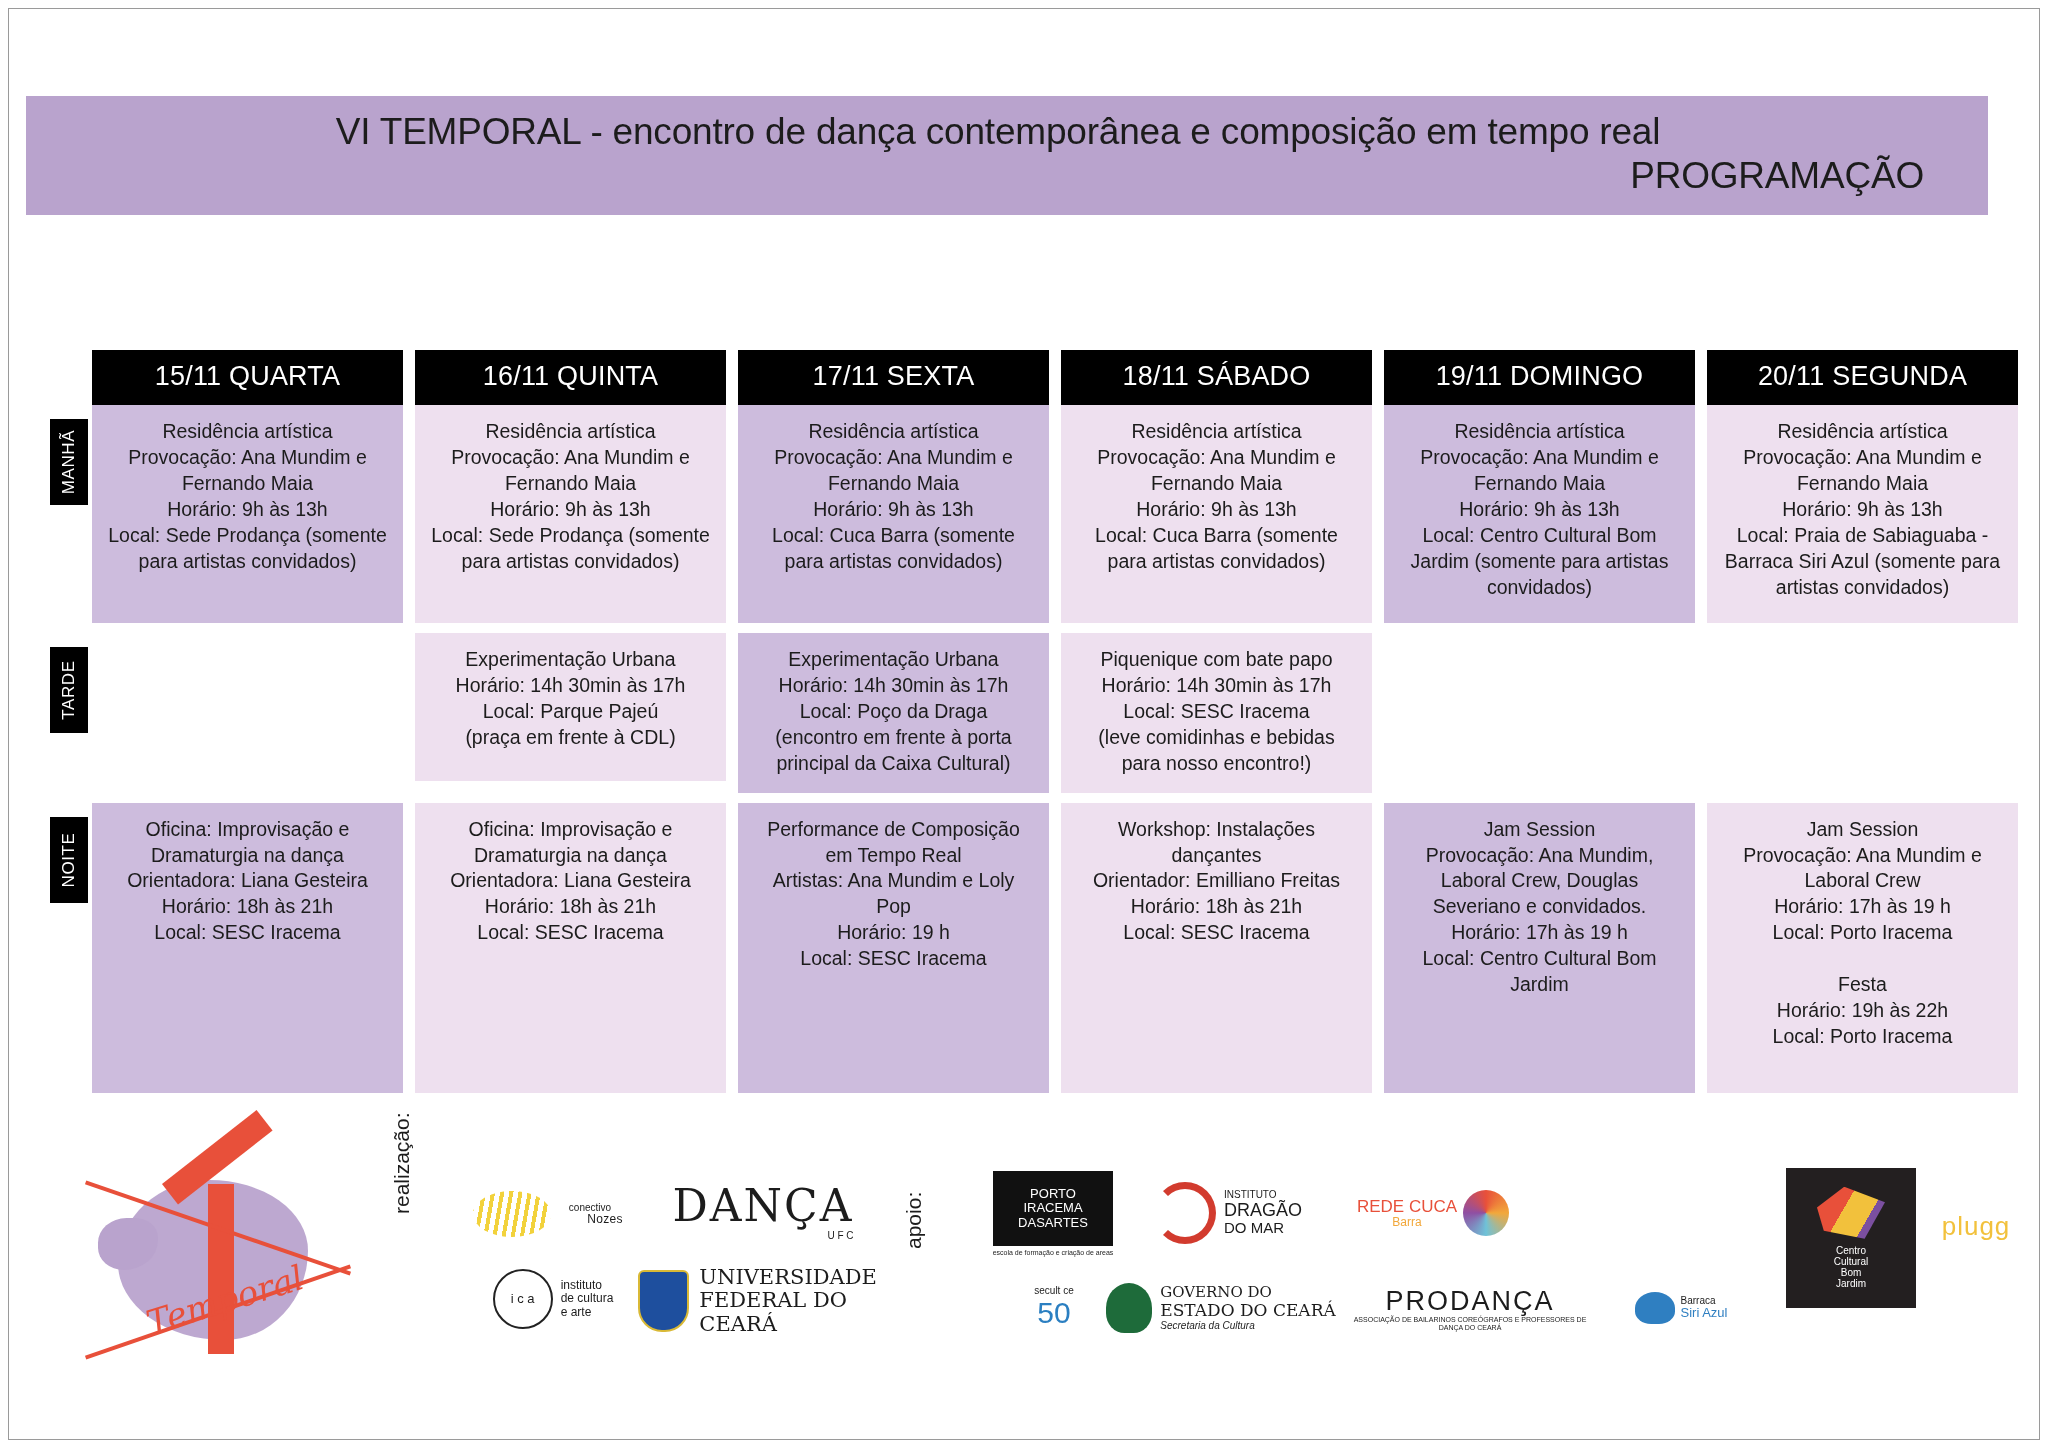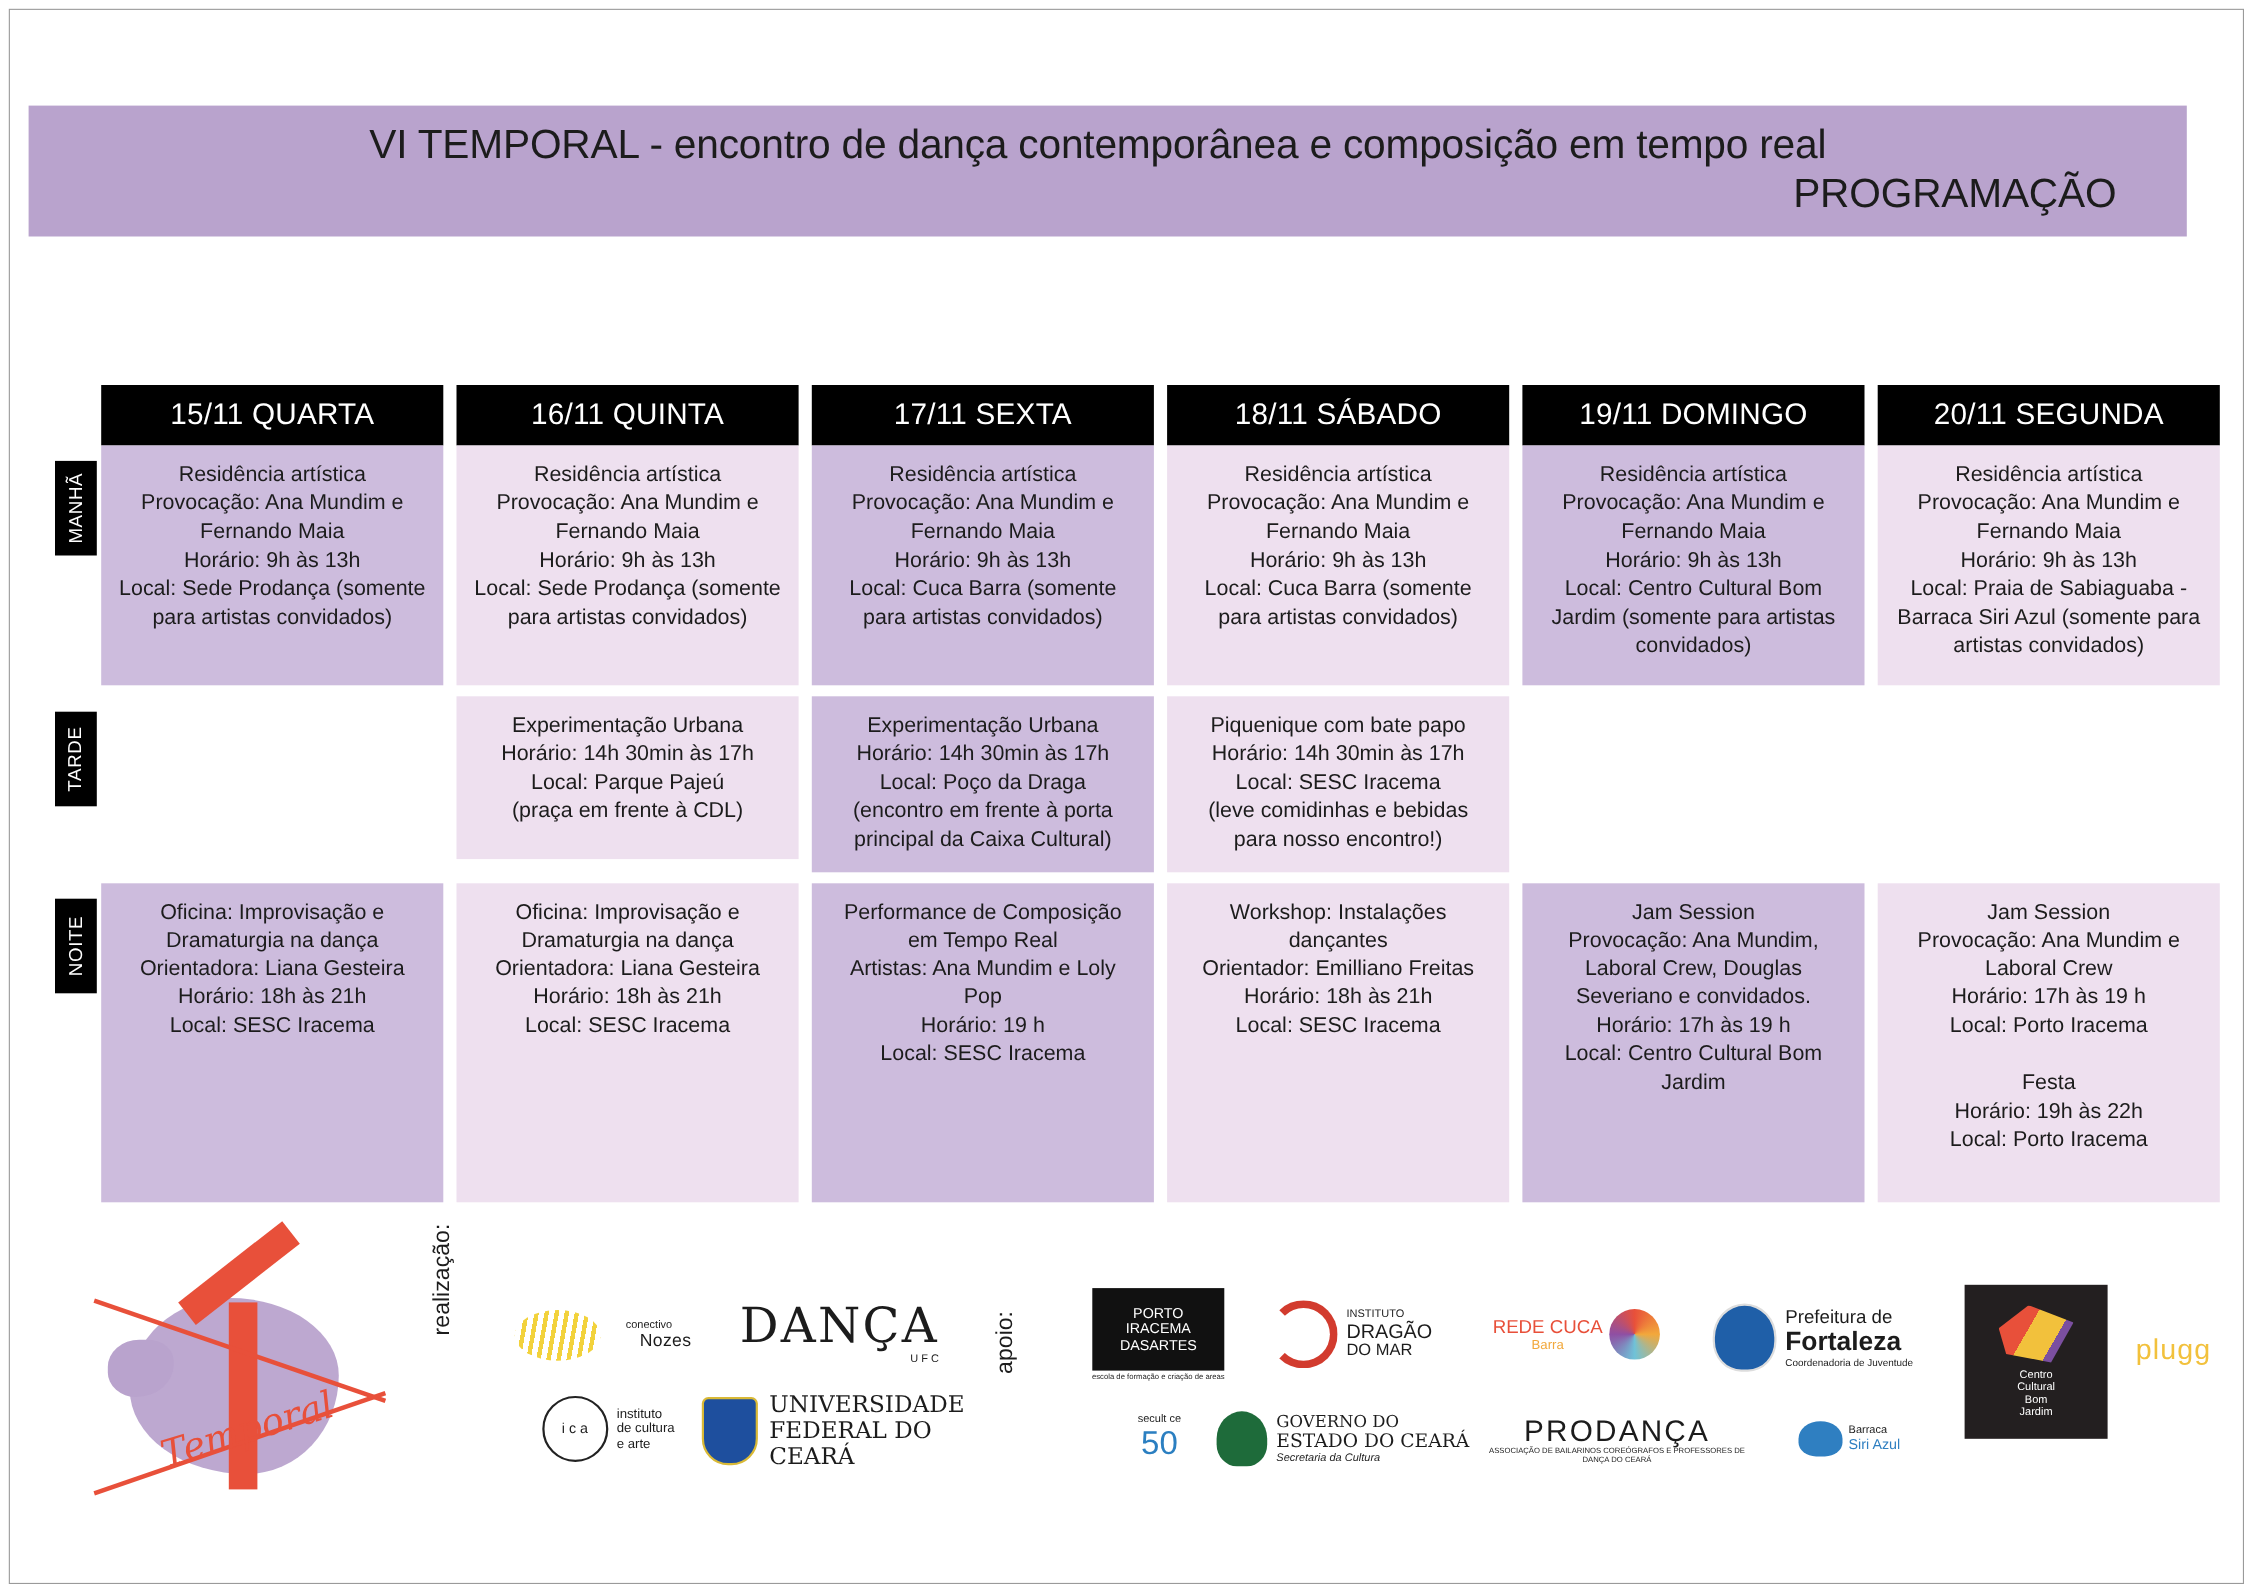--- a/index.html
+++ b/index.html
@@ -221,21 +221,21 @@
     position: absolute;
     display: flex;
     align-items: center;
     justify-content: center;
     text-align: center;
     box-sizing: border-box;
     font-size: 12px;
     line-height: 1.12;
     color: #1c1c1c;
   }
-  .logo-title { font-size: 16px; letter-spacing: 0.3px; margin-left: 30px; }
+  .logo-title { font-size: 12px; letter-spacing: 0.3px; margin-left: 30px; }
   .logo-small { font-size: 10px; }
 
   
   .l-nozes { left: 430px; top: 28px; width: 180px; height: 72px; }
   .nozes-scribble {
     width: 78px; height: 46px;
     background:
       repeating-linear-gradient(100deg, #f2d23c 0 4px, transparent 4px 9px);
     border-radius: 50%;
     margin-right: 6px;
@@ -544,28 +544,20 @@
       <div class="cuca-ring"></div>
     </div>
 
     <div class="logo-box l-prodanca">
       <div>
         <div style="font-size:27px;letter-spacing:2px">PRODANÇA</div>
         <div style="font-size:7px">ASSOCIAÇÃO DE BAILARINOS COREÓGRAFOS E PROFESSORES DE DANÇA DO CEARÁ</div>
       </div>
     </div>
 
-    <div class="logo-box l-prefeitura">
-      <div class="pref-crest"></div>
-      <div style="text-align:left">
-        <div style="font-size:17px">Prefeitura de</div>
-        <div style="font-size:24px;font-weight:bold">Fortaleza</div>
-        <div style="font-size:9px">Coordenadoria de Juventude</div>
-      </div>
-    </div>
 
     <div class="logo-box l-siri">
       <div class="siri-crab"></div>
       <div style="text-align:left">
         <div class="logo-small">Barraca</div>
         <div style="font-size:13px;color:#2f7fc1">Siri Azul</div>
       </div>
     </div>
 
     <div class="logo-box l-bomjardim">

